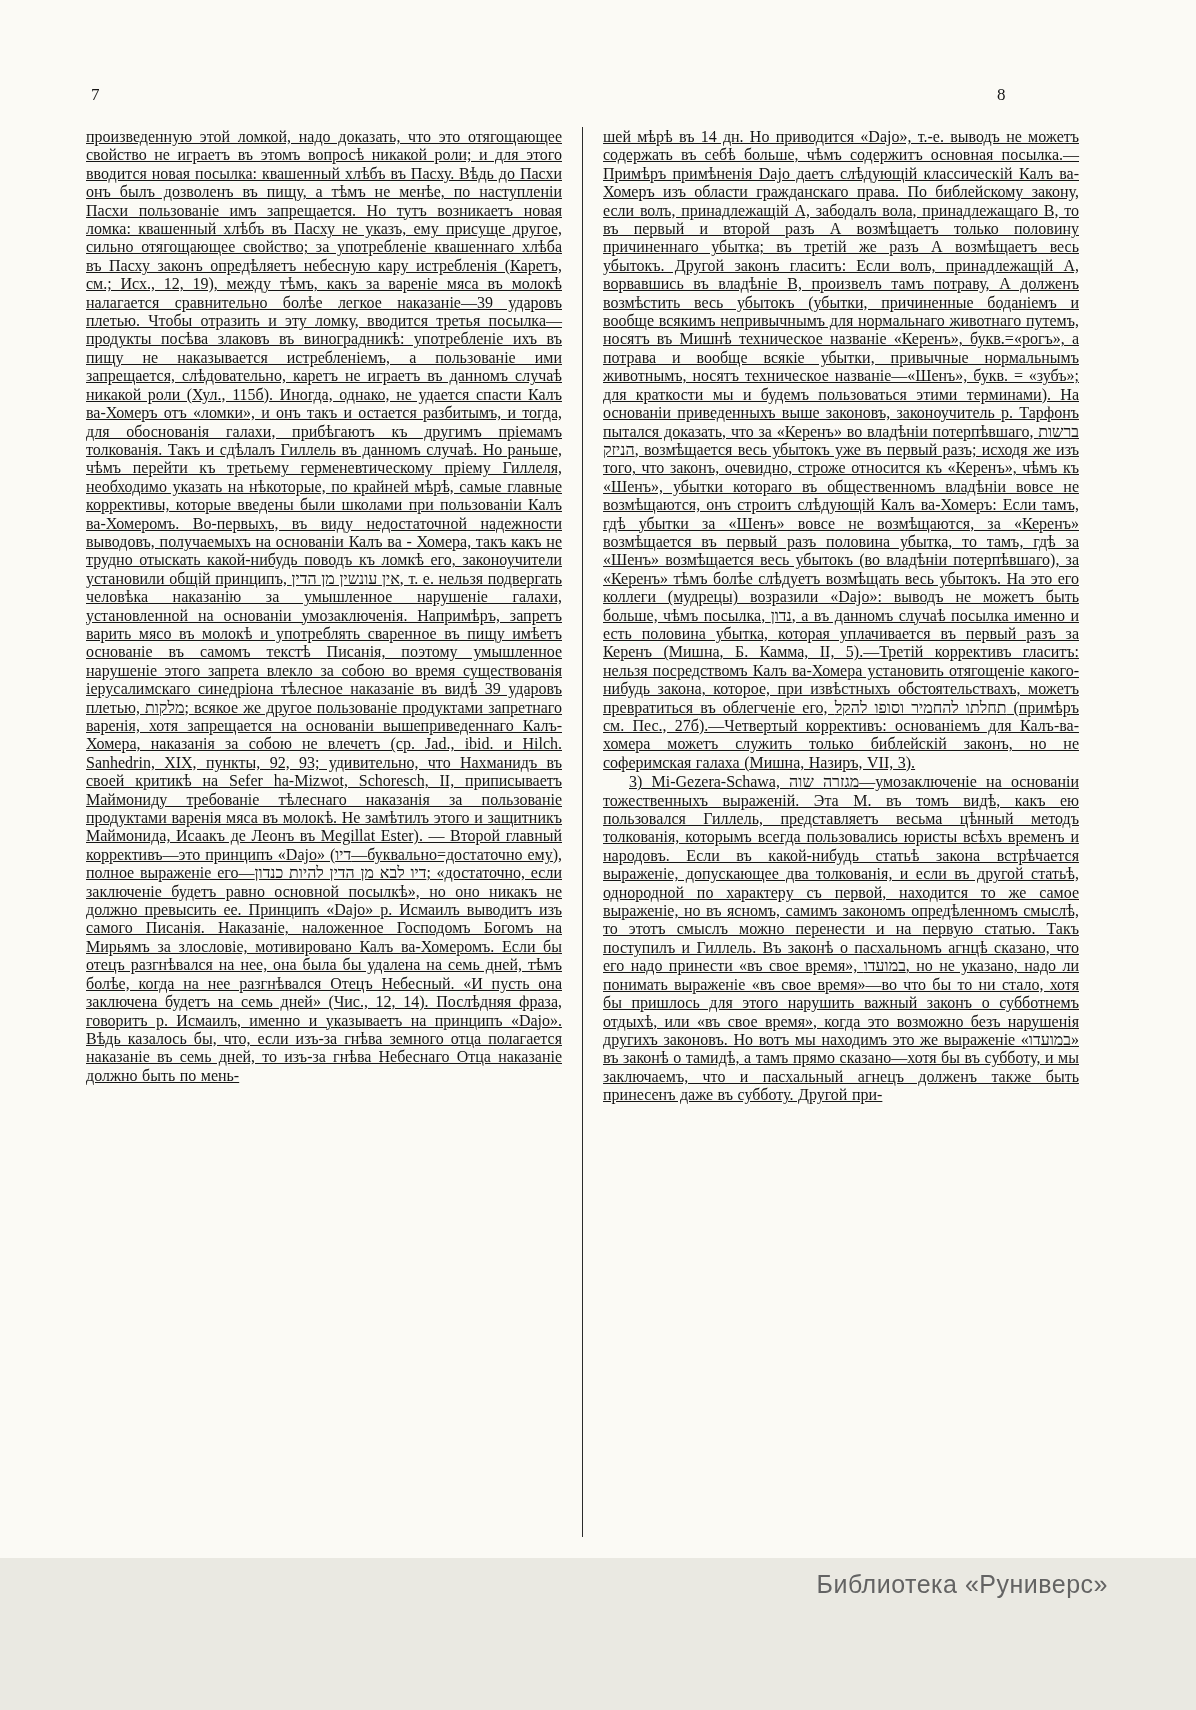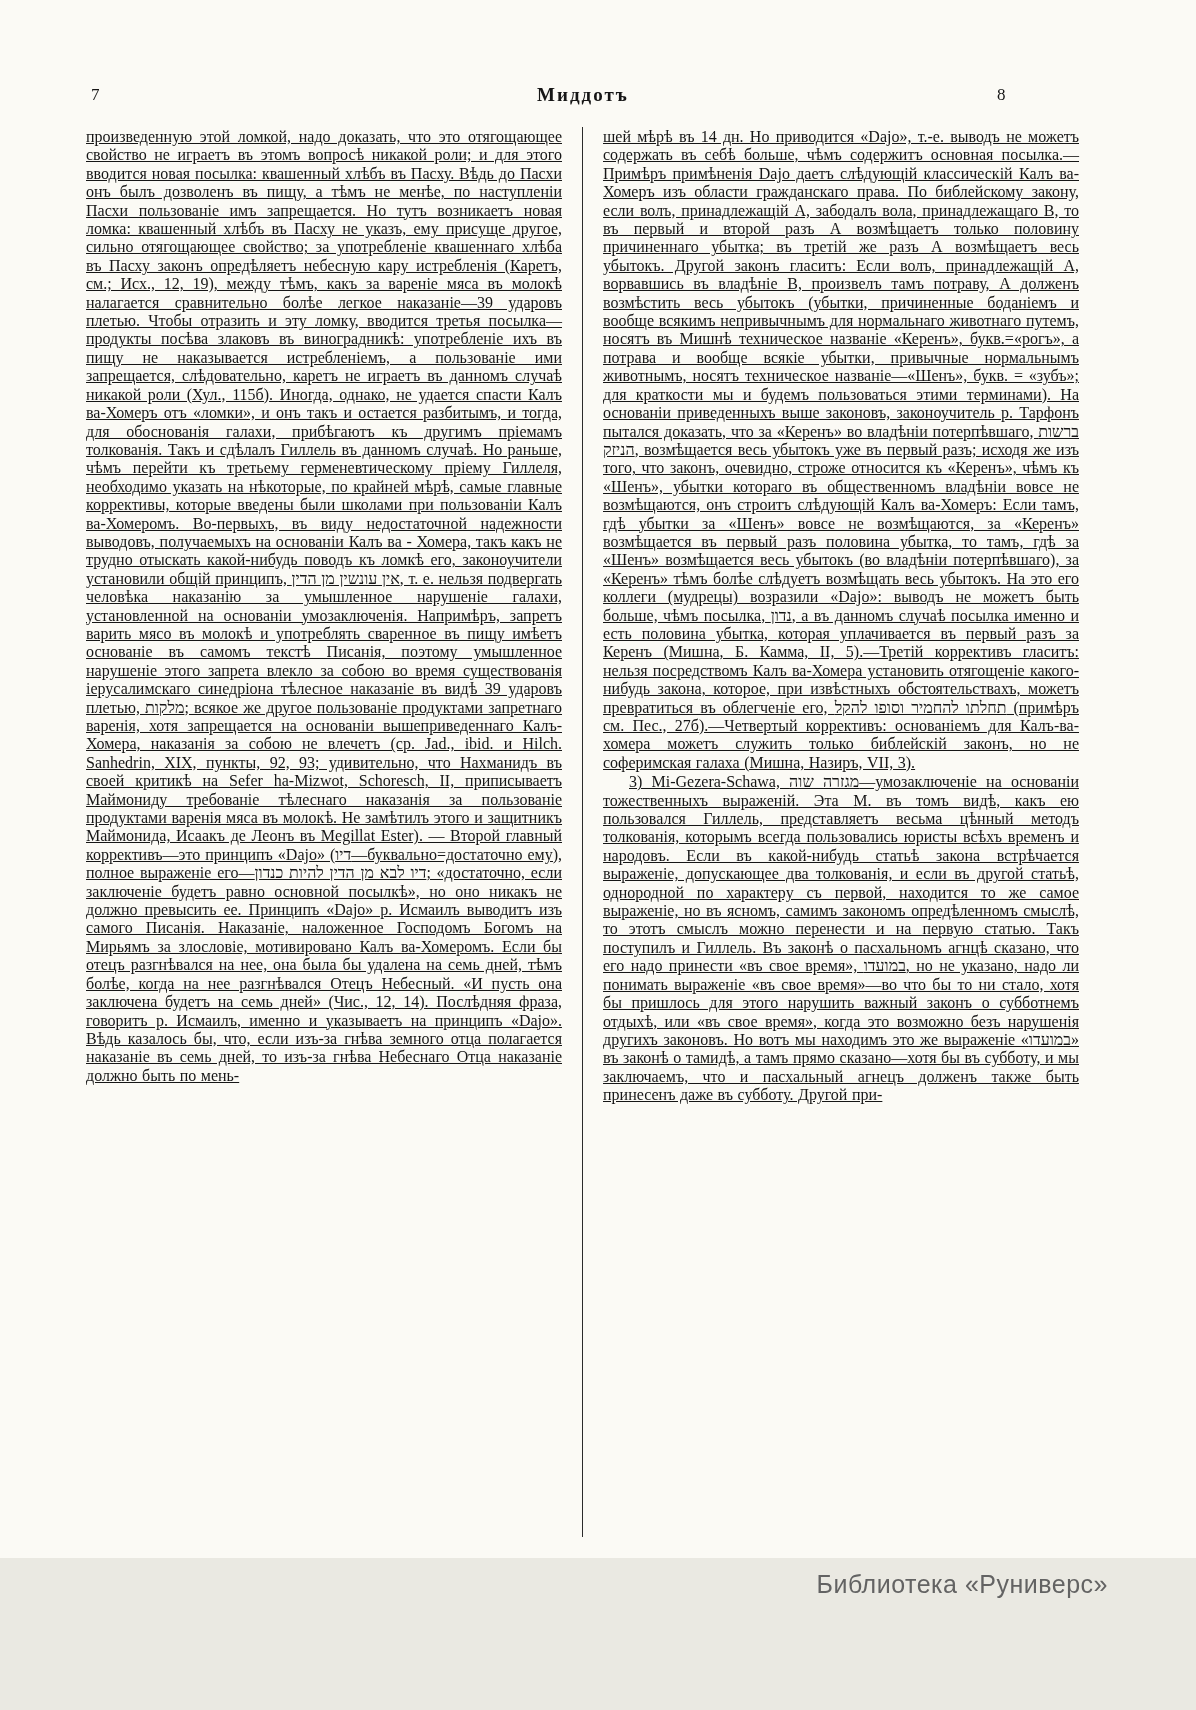--- a/index.html
+++ b/index.html
@@ -100,21 +100,20 @@
     letter-spacing: 0.5px;
   }
 </style>
 </head>
 <body>
 
 <div class="page">
 
   <header class="page-header">
     <span class="pagenum left">7</span>
-    <h1 class="title">Миддотъ</h1>
     <span class="pagenum right">8</span>
   </header>
 
   <main class="content">
     <section class="column left">
       <p class="para">произведенную этой ломкой, надо доказать, что это отягощающее свойство не играетъ въ этомъ вопросѣ никакой роли; и для этого вводится новая посылка: квашенный хлѣбъ въ Пасху. Вѣдь до Пасхи онъ былъ дозволенъ въ пищу, а тѣмъ не менѣе, по наступленіи Пасхи пользованіе имъ запрещается. Но тутъ возникаетъ новая ломка: квашенный хлѣбъ въ Пасху не указъ, ему присуще другое, сильно отягощающее свойство; за употребленіе квашеннаго хлѣба въ Пасху законъ опредѣляетъ небесную кару истребленія (Каретъ, см.; Исх., 12, 19), между тѣмъ, какъ за вареніе мяса въ молокѣ налагается сравнительно болѣе легкое наказаніе—39 ударовъ плетью. Чтобы отразить и эту ломку, вводится третья посылка—продукты посѣва злаковъ въ виноградникѣ: употребленіе ихъ въ пищу не наказывается истребленіемъ, а пользованіе ими запрещается, слѣдовательно, каретъ не играетъ въ данномъ случаѣ никакой роли (Хул., 115б). Иногда, однако, не удается спасти Калъ ва-Хомеръ отъ «ломки», и онъ такъ и остается разбитымъ, и тогда, для обоснованія галахи, прибѣгаютъ къ другимъ пріемамъ толкованія. Такъ и сдѣлалъ Гиллель въ данномъ случаѣ. Но раньше, чѣмъ перейти къ третьему герменевтическому пріему Гиллеля, необходимо указать на нѣкоторые, по крайней мѣрѣ, самые главные коррективы, которые введены были школами при пользованіи Калъ ва-Хомеромъ. Во-первыхъ, въ виду недостаточной надежности выводовъ, получаемыхъ на основаніи Калъ ва - Хомера, такъ какъ не трудно отыскать какой-нибудь поводъ къ ломкѣ его, законоучители установили общій принципъ, אין עונשין מן הדין, т. е. нельзя подвергать человѣка наказанію за умышленное нарушеніе галахи, установленной на основаніи умозаключенія. Напримѣръ, запретъ варить мясо въ молокѣ и употреблять сваренное въ пищу имѣетъ основаніе въ самомъ текстѣ Писанія, поэтому умышленное нарушеніе этого запрета влекло за собою во время существованія іерусалимскаго синедріона тѣлесное наказаніе въ видѣ 39 ударовъ плетью, מלקות; всякое же другое пользованіе продуктами запретнаго варенія, хотя запрещается на основаніи вышеприведеннаго Калъ-Хомера, наказанія за собою не влечетъ (ср. Jad., ibid. и Hilch. Sanhedrin, XIX, пункты, 92, 93; удивительно, что Нахманидъ въ своей критикѣ на Sefer ha-Mizwot, Schoresch, II, приписываетъ Маймониду требованіе тѣлеснаго наказанія за пользованіе продуктами варенія мяса въ молокѣ. Не замѣтилъ этого и защитникъ Маймонида, Исаакъ де Леонъ въ Megillat Ester). — Второй главный коррективъ—это принципъ «Dajo» (דיו—буквально=достаточно ему), полное выраженіе его—דיו לבא מן הדין להיות כנדון; «достаточно, если заключеніе будетъ равно основной посылкѣ», но оно никакъ не должно превысить ее. Принципъ «Dajo» р. Исмаилъ выводитъ изъ самого Писанія. Наказаніе, наложенное Господомъ Богомъ на Мирьямъ за злословіе, мотивировано Калъ ва-Хомеромъ. Если бы отецъ разгнѣвался на нее, она была бы удалена на семь дней, тѣмъ болѣе, когда на нее разгнѣвался Отецъ Небесный. «И пусть она заключена будетъ на семь дней» (Чис., 12, 14). Послѣдняя фраза, говоритъ р. Исмаилъ, именно и указываетъ на принципъ «Dajo». Вѣдь казалось бы, что, если изъ-за гнѣва земного отца полагается наказаніе въ семь дней, то изъ-за гнѣва Небеснаго Отца наказаніе должно быть по мень-</p>
     </section>
 
     <div class="divider"></div>
 

